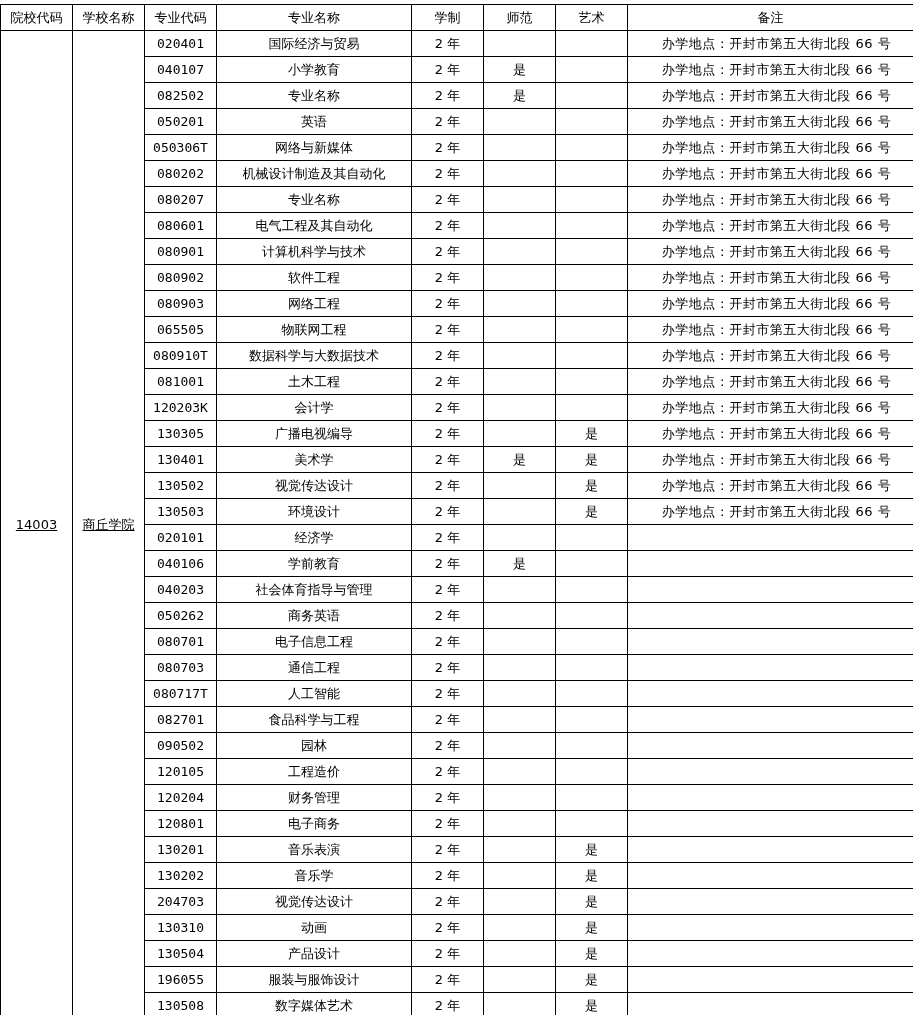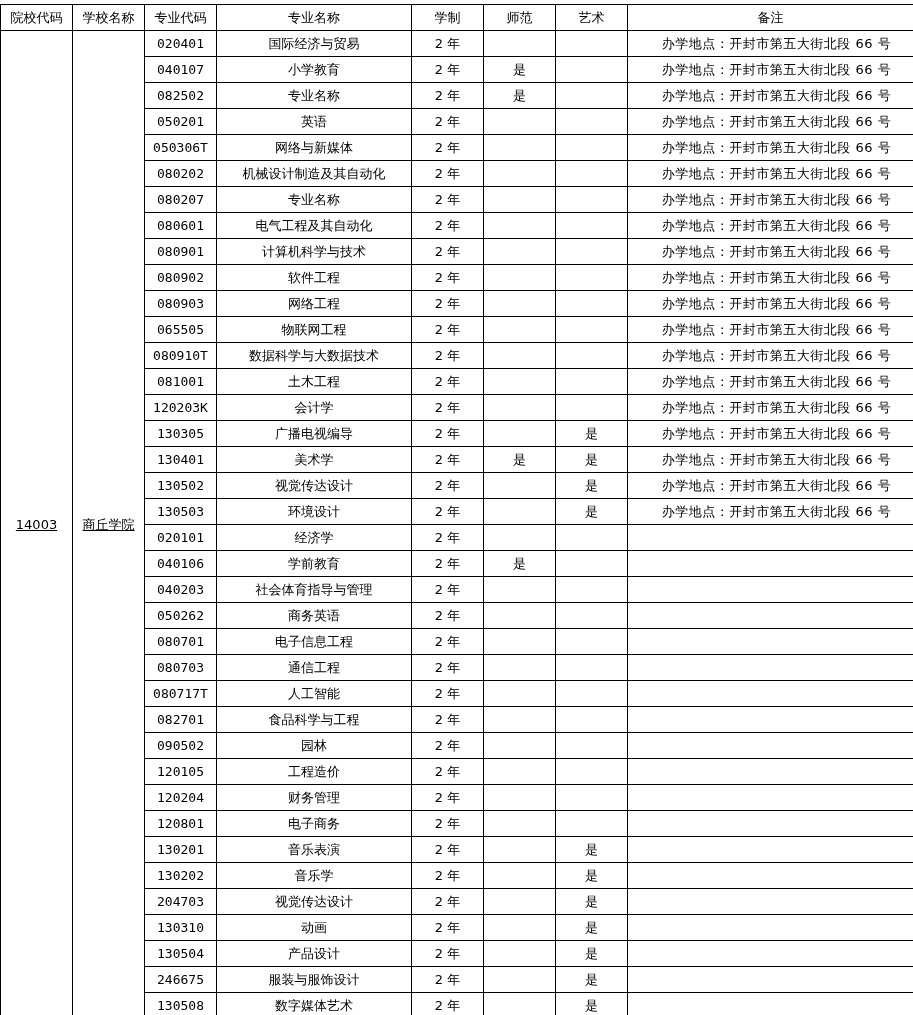--- a/index.html
+++ b/index.html
@@ -322,21 +322,21 @@
       </tr>
       <tr>
         <td class="code">130504</td>
         <td>产品设计</td>
         <td>2 年</td>
         <td></td>
         <td>是</td>
         <td class="note"></td>
       </tr>
       <tr>
-        <td class="code">246675</td>
+        <td class="code">196055</td>
         <td>服装与服饰设计</td>
         <td>2 年</td>
         <td></td>
         <td>是</td>
         <td class="note"></td>
       </tr>
       <tr>
         <td class="code">130508</td>
         <td>数字媒体艺术</td>
         <td>2 年</td>

